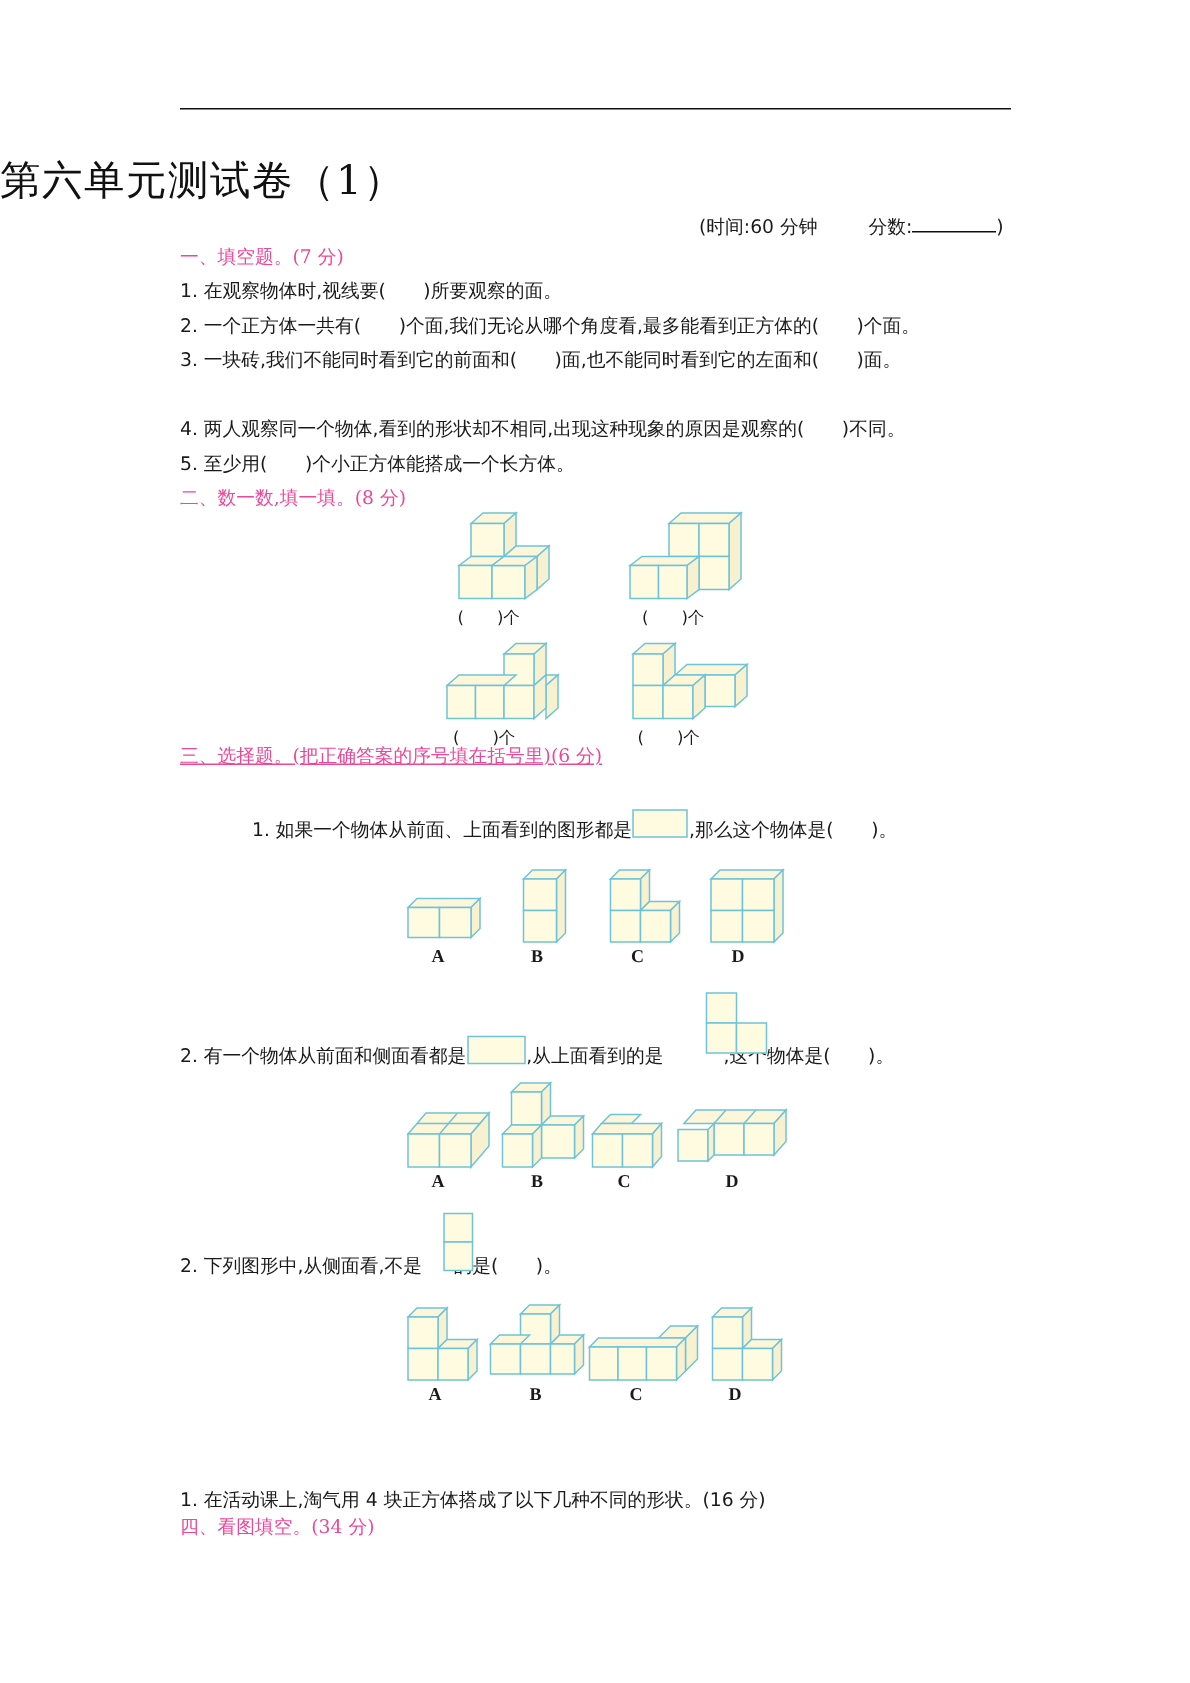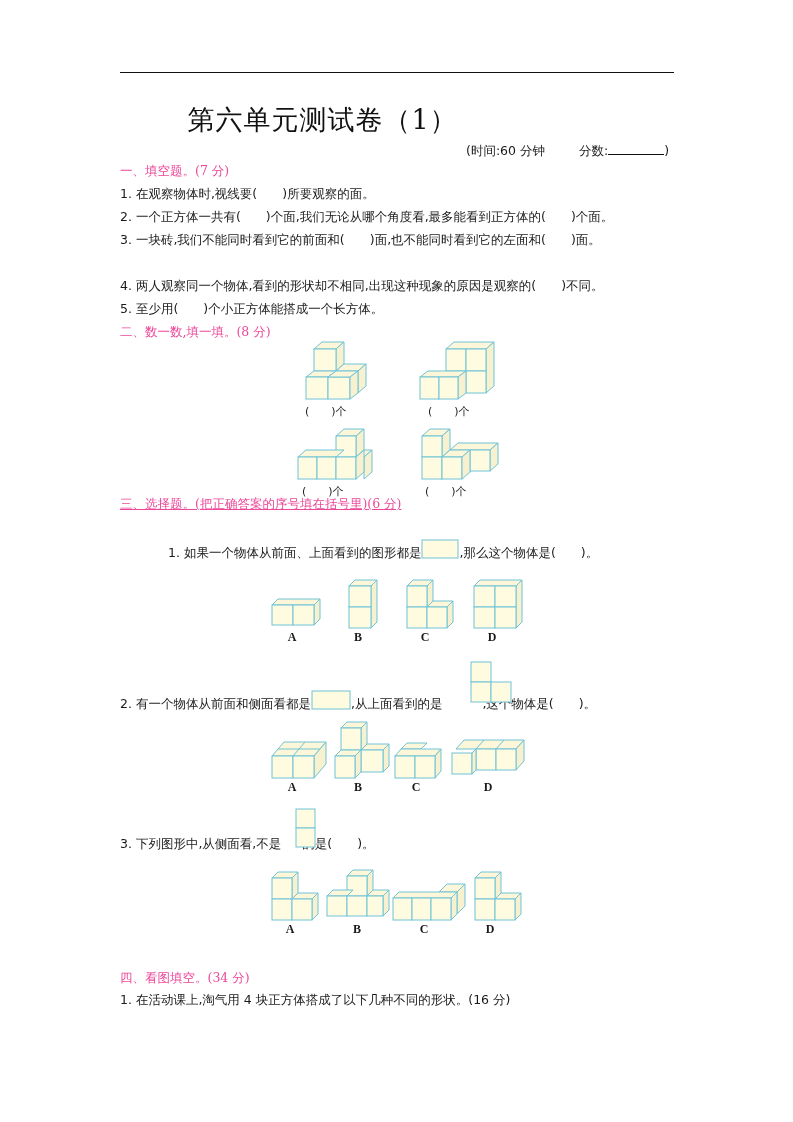--- a/index.html
+++ b/index.html
@@ -1,20 +1,20 @@
 <!DOCTYPE html>
 <html><head>
 <meta charset="utf-8">
 <style>
   html,body{margin:0;padding:0;background:#ffffff;}
   body{width:793px;height:1122px;position:relative;overflow:hidden;
        font-family:"DejaVu Sans","Liberation Sans",sans-serif;color:#1a1a1a;}
   .abs{position:absolute;}
   .rule{left:120px;top:72px;width:554px;height:0;border-top:1.5px solid #111;}
-  .title{left:0;width:645px;top:102px;text-align:center;font-family:"DejaVu Serif","Liberation Serif",serif;
+  .title{left:0;width:645px;top:102px;text-align:left;font-family:"DejaVu Serif","Liberation Serif",serif;
          font-size:27px;letter-spacing:1px;color:#111;}
   .meta{left:466px;top:142px;font-size:12.5px;white-space:nowrap;}
   .meta .blank{display:inline-block;width:56px;border-bottom:1px solid #111;height:12px;vertical-align:baseline;}
   .sec{font-family:"DejaVu Serif","Liberation Serif",serif;font-size:12.5px;color:#ec4899;white-space:nowrap;left:120px;}
   .q{font-size:12.5px;white-space:nowrap;left:120px;}
   .lbl{font-family:"Liberation Serif","DejaVu Serif",serif;font-weight:bold;font-size:12px;text-align:center;width:20px;}
   .cnt{font-size:11px;white-space:nowrap;}
   .inline-box{display:inline-block;vertical-align:middle;}
   svg .f{fill:#fffbe0;stroke:#6ec3d8;stroke-width:1;}
   svg .t{fill:#fdf6d8;stroke:#6ec3d8;stroke-width:1;}
@@ -192,21 +192,21 @@
   <line x1="46" y1="12" x2="54" y2="3" stroke="#6ec3d8"></line>
   <polygon class="s" points="66,12 74,3 74,24 66,33"></polygon>
   <rect class="f" x="26" y="12" width="20" height="21"></rect>
   <rect class="f" x="46" y="12" width="20" height="21"></rect>
   <rect class="f" x="2" y="16" width="20" height="21"></rect>
   <polygon class="s" points="22,16 26,12 26,33 22,37"></polygon>
 </svg>
 <div class="abs lbl" style="left:478px;top:780px;">D</div>
 
 <div class="abs q" style="top:836px;">
-  <span>3. 下列图形中,从侧面看,不是</span><span style="display:inline-block;width:21px;"></span><span>的是(　　)。</span>
+  <span>2. 下列图形中,从侧面看,不是</span><span style="display:inline-block;width:21px;"></span><span>的是(　　)。</span>
 </div>
 <svg class="abs" style="left:295px;top:808px;" width="22" height="40">
   <rect class="f" x="1" y="1" width="19" height="19"></rect>
   <rect class="f" x="1" y="20" width="19" height="19"></rect>
 </svg>
 
 <svg class="abs" style="left:270px;top:870px;" width="50" height="52">
   <polygon class="t" points="2,8 8,2 28,2 22,8"></polygon>
   <polygon class="s" points="22,8 28,2 28,23 22,29"></polygon>
   <rect class="f" x="2" y="8" width="20" height="21"></rect>
@@ -245,14 +245,14 @@
   <polygon class="t" points="2,8 8,2 28,2 22,8"></polygon>
   <polygon class="s" points="22,8 28,2 28,23 22,29"></polygon>
   <rect class="f" x="2" y="8" width="20" height="21"></rect>
   <polygon class="t" points="22,29 28,23 48,23 42,29"></polygon>
   <polygon class="s" points="42,29 48,23 48,44 42,50"></polygon>
   <rect class="f" x="2" y="29" width="20" height="21"></rect>
   <rect class="f" x="22" y="29" width="20" height="21"></rect>
 </svg>
 <div class="abs lbl" style="left:480px;top:922px;">D</div>
 
-<div class="abs sec" style="top:970px;">四、看图填空。(34 分)</div>
+<div class="abs sec" style="top:1010px;">四、看图填空。(34 分)</div>
 <div class="abs q" style="top:992px;">1. 在活动课上,淘气用 4 块正方体搭成了以下几种不同的形状。(16 分)</div>
 
 </body></html>

